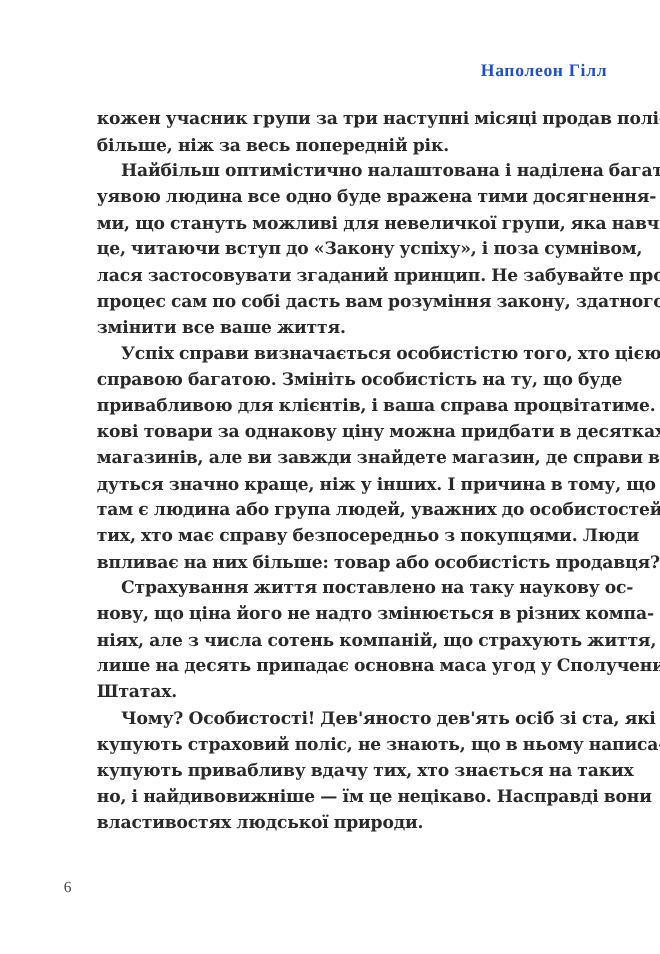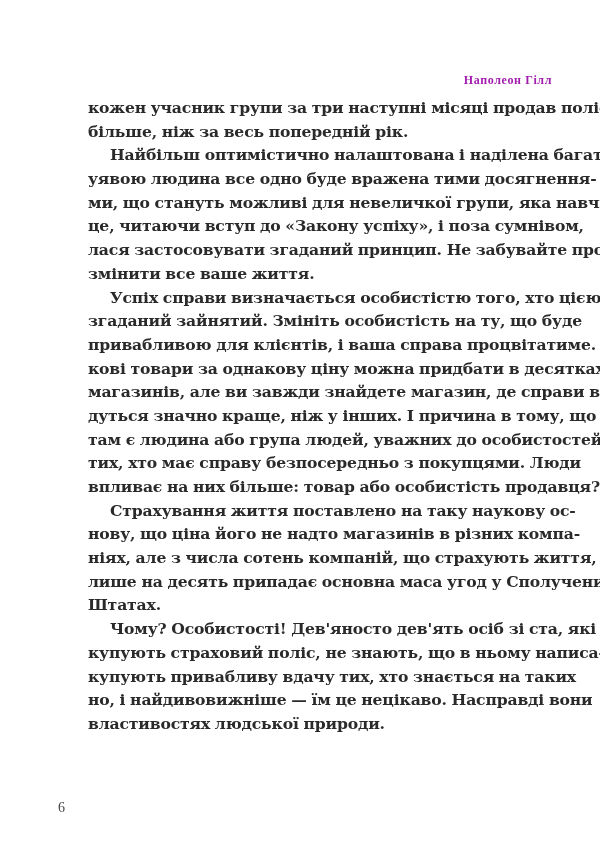--- a/index.html
+++ b/index.html
@@ -10,26 +10,26 @@
     body {
       width: 600px;
       height: 867px;
       position: relative;
       overflow: hidden;
       font-family: "DejaVu Serif", "Liberation Serif", serif;
       color: #2a2a2a;
     }
     .running-head {
       position: absolute;
-      top: 73px;
+      top: 56px;
       right: 48px;
       font-family: "Liberation Serif", "DejaVu Serif", serif;
-      font-size: 12px;
+      font-size: 16px;
       letter-spacing: 0.6px;
-      color: #a21caf;
+      color: #1d4ed8;
       font-weight: bold;
     }
     .text-block {
       position: absolute;
       top: 96px;
       left: 88px;
       width: 434px;
     }
     .line {
       display: block;
@@ -69,38 +69,39 @@
     <span class="line">кожен учасник групи за три наступні місяці продав полісів</span>
     <span class="line last">більше, ніж за весь попередній рік.</span>
   </div>
 
   <div>
     <span class="line indent">Найбільш оптимістично налаштована і наділена багатою</span>
     <span class="line">уявою людина все одно буде вражена тими досягнення-</span>
     <span class="line">ми, що стануть  можливі для невеличкої групи, яка навчи-</span>
     <span class="line">це, читаючи вступ до «Закону успіху», і поза сумнівом,</span>
     <span class="line">лася застосовувати згаданий принцип. Не забувайте про</span>
+    <span class="line">процес сам по собі дасть вам розуміння закону, здатного</span>
     <span class="line last">змінити все ваше життя.</span>
   </div>
 
   <div>
     <span class="line indent">Успіх справи визначається особистістю того, хто цією</span>
-    <span class="line">згаданий зайнятий. Змініть особистість на ту, що буде</span>
+    <span class="line">справою багатою. Змініть особистість на ту, що буде</span>
     <span class="line">привабливою для клієнтів, і ваша справа процвітатиме.</span>
     <span class="line">кові товари за однакову ціну можна придбати в десятках</span>
     <span class="line">магазинів, але ви завжди знайдете магазин, де справи ве-</span>
     <span class="line">дуться значно краще, ніж у інших. І причина в тому, що</span>
     <span class="line">там є людина або група людей, уважних до особистостей</span>
     <span class="line">тих, хто має справу безпосередньо з покупцями. Люди</span>
     <span class="line last">впливає на них більше: товар або особистість продавця?</span>
   </div>
 
   <div>
     <span class="line indent">Страхування життя поставлено на таку наукову ос-</span>
-    <span class="line">нову, що ціна його не надто магазинів в різних компа-</span>
+    <span class="line">нову, що ціна його не надто змінюється в різних компа-</span>
     <span class="line">ніях, але з числа сотень компаній, що страхують життя,</span>
     <span class="line">лише на десять припадає основна маса угод у Сполучених</span>
     <span class="line last">Штатах.</span>
   </div>
 
   <div>
     <span class="line indent">Чому? Особистості! Дев'яносто дев'ять осіб зі ста, які</span>
     <span class="line">купують страховий поліс, не знають, що в ньому написа-</span>
     <span class="line">купують привабливу вдачу тих, хто знається на таких</span>
     <span class="line">но, і найдивовижніше — їм це нецікаво. Насправді вони</span>

